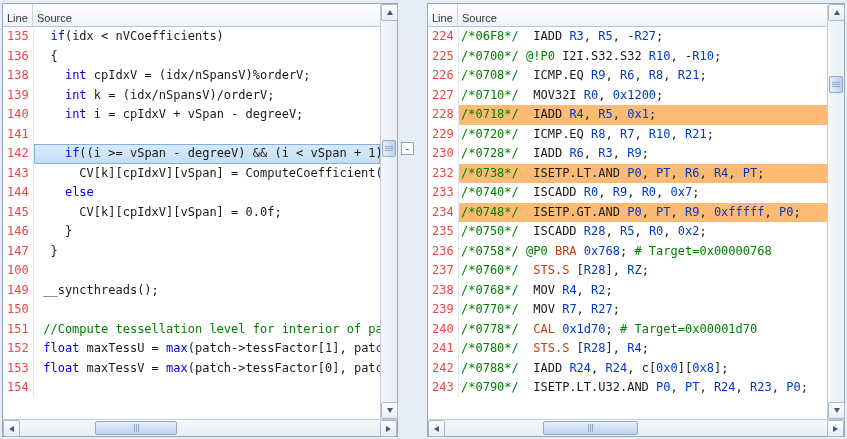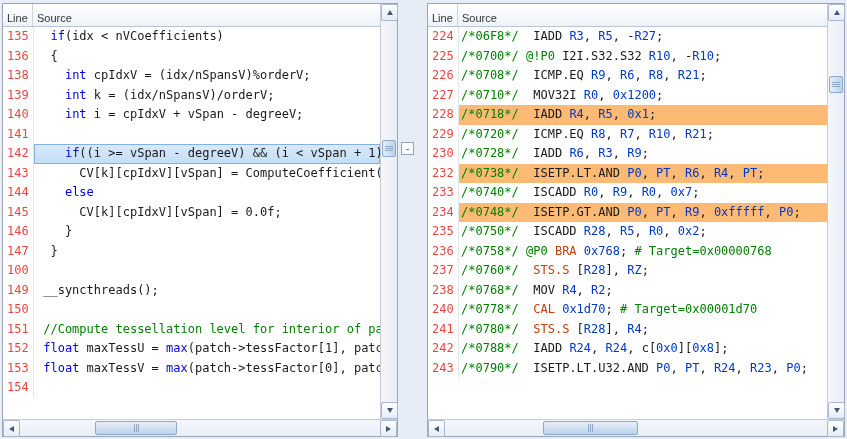--- a/index.html
+++ b/index.html
@@ -200,20 +200,21 @@
       <div class="row hl-green"><span class="ln">228</span><span class="src"><span class="tk-g">/*0718*/</span><span class="tk-p">  IADD </span><span class="tk-b">R4</span><span class="tk-p">, </span><span class="tk-b">R5</span><span class="tk-p">, </span><span class="tk-b">0x1</span><span class="tk-p">;</span></span></div>
       <div class="row"><span class="ln">229</span><span class="src"><span class="tk-g">/*0720*/</span><span class="tk-p">  ICMP.EQ </span><span class="tk-b">R8</span><span class="tk-p">, </span><span class="tk-b">R7</span><span class="tk-p">, </span><span class="tk-b">R10</span><span class="tk-p">, </span><span class="tk-b">R21</span><span class="tk-p">;</span></span></div>
       <div class="row"><span class="ln">230</span><span class="src"><span class="tk-g">/*0728*/</span><span class="tk-p">  IADD </span><span class="tk-b">R6</span><span class="tk-p">, </span><span class="tk-b">R3</span><span class="tk-p">, </span><span class="tk-b">R9</span><span class="tk-p">;</span></span></div>
       <div class="row hl-green"><span class="ln">232</span><span class="src"><span class="tk-g">/*0738*/</span><span class="tk-p">  ISETP.LT.AND </span><span class="tk-b">P0</span><span class="tk-p">, </span><span class="tk-b">PT</span><span class="tk-p">, </span><span class="tk-b">R6</span><span class="tk-p">, </span><span class="tk-b">R4</span><span class="tk-p">, </span><span class="tk-b">PT</span><span class="tk-p">;</span></span></div>
       <div class="row"><span class="ln">233</span><span class="src"><span class="tk-g">/*0740*/</span><span class="tk-p">  ISCADD </span><span class="tk-b">R0</span><span class="tk-p">, </span><span class="tk-b">R9</span><span class="tk-p">, </span><span class="tk-b">R0</span><span class="tk-p">, </span><span class="tk-b">0x7</span><span class="tk-p">;</span></span></div>
       <div class="row hl-green"><span class="ln">234</span><span class="src"><span class="tk-g">/*0748*/</span><span class="tk-p">  ISETP.GT.AND </span><span class="tk-b">P0</span><span class="tk-p">, </span><span class="tk-b">PT</span><span class="tk-p">, </span><span class="tk-b">R9</span><span class="tk-p">, </span><span class="tk-b">0xfffff</span><span class="tk-p">, </span><span class="tk-b">P0</span><span class="tk-p">;</span></span></div>
       <div class="row"><span class="ln">235</span><span class="src"><span class="tk-g">/*0750*/</span><span class="tk-p">  ISCADD </span><span class="tk-b">R28</span><span class="tk-p">, </span><span class="tk-b">R5</span><span class="tk-p">, </span><span class="tk-b">R0</span><span class="tk-p">, </span><span class="tk-b">0x2</span><span class="tk-p">;</span></span></div>
       <div class="row"><span class="ln">236</span><span class="src"><span class="tk-g">/*0758*/ @P0 </span><span class="tk-m">BRA</span><span class="tk-p"> </span><span class="tk-b">0x768</span><span class="tk-p">; </span><span class="tk-g"># Target=0x00000768</span></span></div>
       <div class="row"><span class="ln">237</span><span class="src"><span class="tk-g">/*0760*/</span><span class="tk-p">  </span><span class="tk-m">STS.S</span><span class="tk-p"> [</span><span class="tk-b">R28</span><span class="tk-p">], </span><span class="tk-b">RZ</span><span class="tk-p">;</span></span></div>
       <div class="row"><span class="ln">238</span><span class="src"><span class="tk-g">/*0768*/</span><span class="tk-p">  MOV </span><span class="tk-b">R4</span><span class="tk-p">, </span><span class="tk-b">R2</span><span class="tk-p">;</span></span></div>
+      <div class="row"><span class="ln">239</span><span class="src"><span class="tk-g">/*0770*/</span><span class="tk-p">  MOV </span><span class="tk-b">R7</span><span class="tk-p">, </span><span class="tk-b">R27</span><span class="tk-p">;</span></span></div>
       <div class="row"><span class="ln">240</span><span class="src"><span class="tk-g">/*0778*/</span><span class="tk-p">  </span><span class="tk-m">CAL</span><span class="tk-p"> </span><span class="tk-b">0x1d70</span><span class="tk-p">; </span><span class="tk-g"># Target=0x00001d70</span></span></div>
       <div class="row"><span class="ln">241</span><span class="src"><span class="tk-g">/*0780*/</span><span class="tk-p">  </span><span class="tk-m">STS.S</span><span class="tk-p"> [</span><span class="tk-b">R28</span><span class="tk-p">], </span><span class="tk-b">R4</span><span class="tk-p">;</span></span></div>
       <div class="row"><span class="ln">242</span><span class="src"><span class="tk-g">/*0788*/</span><span class="tk-p">  IADD </span><span class="tk-b">R24</span><span class="tk-p">, </span><span class="tk-b">R24</span><span class="tk-p">, c[</span><span class="tk-b">0x0</span><span class="tk-p">][</span><span class="tk-b">0x8</span><span class="tk-p">];</span></span></div>
       <div class="row"><span class="ln">243</span><span class="src"><span class="tk-g">/*0790*/</span><span class="tk-p">  ISETP.LT.U32.AND </span><span class="tk-b">P0</span><span class="tk-p">, </span><span class="tk-b">PT</span><span class="tk-p">, </span><span class="tk-b">R24</span><span class="tk-p">, </span><span class="tk-b">R23</span><span class="tk-p">, </span><span class="tk-b">P0</span><span class="tk-p">;</span></span></div>
     </div>
   <div class="hscroll">
     <div class="sbtn left">
         <div class="tri tri-left"></div>
       </div>
     <div class="thumb hthumb" style="left:115px;width:95px;">

